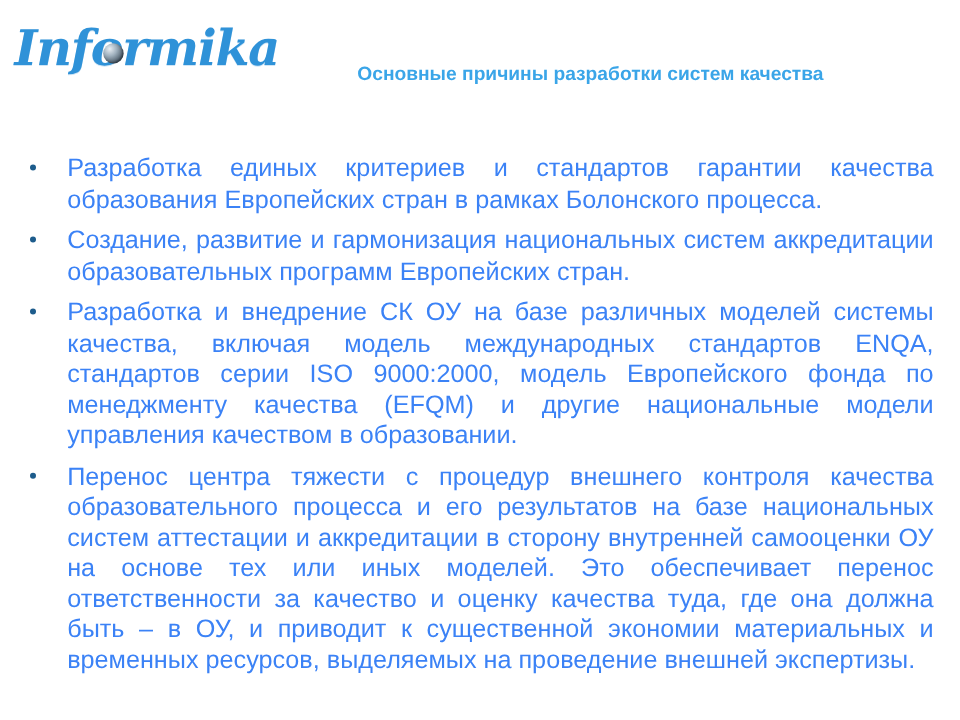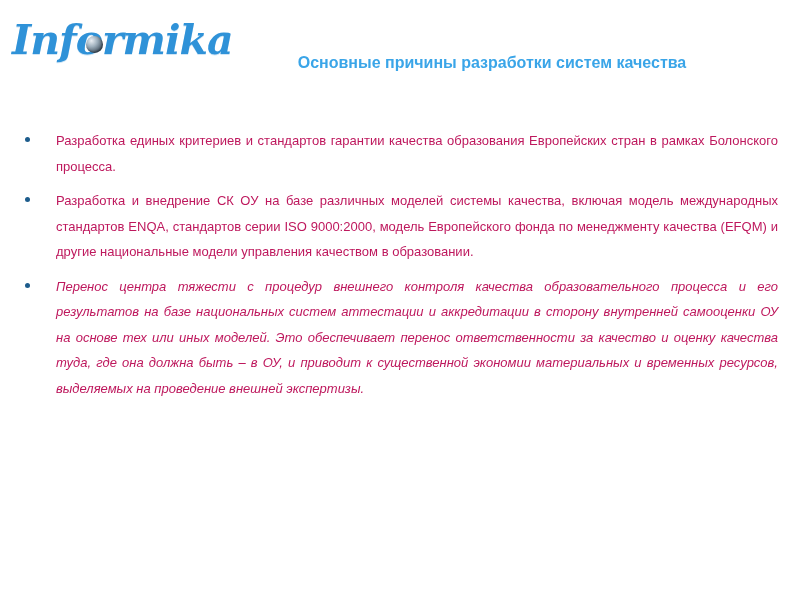--- a/index.html
+++ b/index.html
@@ -64,27 +64,27 @@
   #bullet-list {
     position: absolute;
     left: 22px;
     top: 128px;
     width: 756px;
   }
   .bullet-item {
     position: relative;
     padding-left: 34px;
     margin-bottom: 9px;
-    color: #be185d;
-    font-size: 13px;
+    color: #3b82f6;
+    font-size: 21px;
     line-height: 25.5px;
     text-align: justify;
     text-justify: inter-word;
   }
-  .bullet-item:last-child { margin-bottom: 0; font-style: italic; }
+  .bullet-item:last-child { margin-bottom: 0; }
   .bullet-marker {
     position: absolute;
     left: 3px;
     top: 9px;
     width: 5px;
     height: 5px;
     border-radius: 50%;
     background: #1d5c8c;
   }
   .bullet-text { display: block; }
@@ -101,19 +101,23 @@
   <span class="tline">Основные причины разработки  систем качества</span>
 </div>
 
 <div id="bullet-list">
   <div class="bullet-item">
     <span class="bullet-marker"></span>
     <span class="bullet-text">Разработка единых критериев и стандартов    гарантии качества образования Европейских стран в рамках Болонского процесса.</span>
   </div>
   <div class="bullet-item">
     <span class="bullet-marker"></span>
+    <span class="bullet-text">Создание, развитие и гармонизация национальных систем аккредитации образовательных программ Европейских стран.</span>
+  </div>
+  <div class="bullet-item">
+    <span class="bullet-marker"></span>
     <span class="bullet-text">Разработка и внедрение СК ОУ на базе различных моделей системы качества, включая модель международных стандартов ENQA, стандартов серии ISO 9000:2000, модель Европейского фонда по менеджменту качества (EFQM) и другие национальные модели управления качеством в образовании.</span>
   </div>
   <div class="bullet-item">
     <span class="bullet-marker"></span>
     <span class="bullet-text"> Перенос центра тяжести с процедур внешнего контроля качества образовательного процесса и его результатов на базе национальных систем аттестации и аккредитации в сторону внутренней самооценки ОУ на основе тех или иных моделей. Это обеспечивает перенос ответственности за качество и оценку качества туда, где она должна быть – в ОУ, и приводит к существенной экономии материальных и временных ресурсов, выделяемых на проведение внешней экспертизы.</span>
   </div>
 </div>
 
 </body></html>

